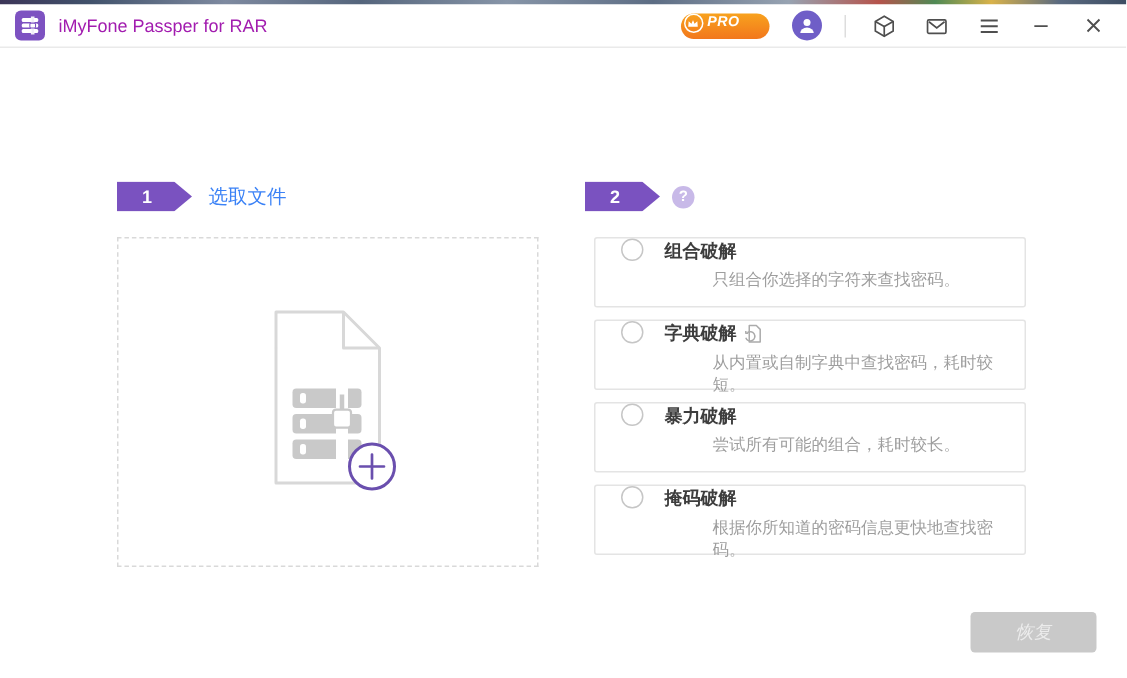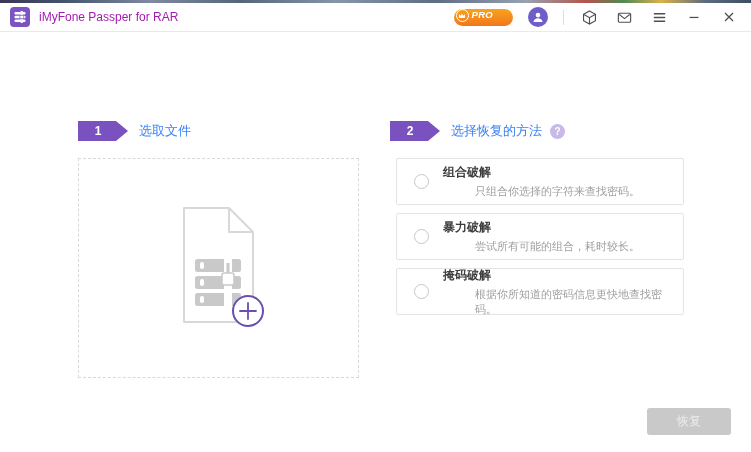--- a/index.html
+++ b/index.html
@@ -43,32 +43,32 @@
     color:#fff; font-size:10px; font-weight:bold; display:flex; align-items:center; justify-content:center; cursor:pointer; }
 
   
   .dropzone { position:absolute; left:78px; top:158px; width:281px; height:220px;
     border:1px dashed #d9d9d9; cursor:pointer; }
   .file-icon-wrap { position:absolute; left:50%; top:44px; transform:translateX(-50%); }
 
   
   .options { position:absolute; left:396px; top:158px; width:288px; }
   .option-card { width:100%; height:47px; border:1px solid #e4e4e4; border-radius:2px; background:#fff;
-    display:flex; align-items:center; margin-bottom:8px; cursor:pointer; }
+    display:flex; margin-bottom:8px; cursor:pointer; }
   .radio { width:15px; height:15px; border-radius:50%; border:1px solid #c6c6c6; background:#fff;
     margin-left:17px; flex:0 0 auto; cursor:pointer; }
   .option-text { margin-left:14px; }
   .option-title-row { display:flex; align-items:center; gap:5px; }
   .option-title { font-size:12px; font-weight:bold; color:#3d3d3d; }
   .option-desc { font-size:11px; color:#9e9e9e; margin-top:3px;margin-left:32px; }
 
   
   .recover-btn { position:absolute; left:647px; top:408px; width:84px; height:27px;
     background:#c9c9c9; border:none; border-radius:3px; color:#ececec; font-size:12px;
-    font-family:inherit; }
+    font-family:inherit;font-style:italic; }
 </style>
 </head>
 <body>
 
 <div class="window">
   <div class="desktop-strip"></div>
 
   <div class="titlebar">
     <div class="app-icon">
       <svg width="14" height="14" viewBox="0 0 14 14">
@@ -154,36 +154,51 @@
         <rect x="58.5" y="60" width="3" height="10" fill="#c9c9c9"></rect>
 
         <circle cx="80" cy="108" r="15" fill="#fff" stroke="#6a4fae" stroke-width="2"></circle>
         <path d="M80 100 V116 M72 108 H88" stroke="#6a4fae" stroke-width="1.8" stroke-linecap="round"></path>
       </svg>
     </div>
   </div>
 
   <div class="step-header step2-header">
     <div class="step-badge">2</div>
-    <div class="step-label">选择恢复的方法</div>
     <div class="help-icon">?</div>
   </div>
 
   <div class="options">
 
     <div class="option-card">
       <div class="radio"></div>
       <div class="option-text">
         <div class="option-title-row">
           <span class="option-title">组合破解</span>
         </div>
         <div class="option-desc">只组合你选择的字符来查找密码。</div>
       </div>
     </div>
 
+    <div class="option-card">
+      <div class="radio"></div>
+      <div class="option-text">
+        <div class="option-title-row">
+          <span class="option-title">字典破解</span>
+          <span style="display:inline-flex;">
+            <svg width="12" height="13" viewBox="0 0 12 13" fill="none" stroke="#ababab" stroke-width="1">
+              <path d="M3.5 1 H8.2 L10.8 3.6 V12 H3.5 Z" stroke-linejoin="round"></path>
+              <path d="M1.2 9.2 a3.1 3.1 0 1 0 1 -3.4"></path>
+              <path d="M1.2 4.6 V6.2 H2.8" stroke-linejoin="round"></path>
+            </svg>
+          </span>
+        </div>
+        <div class="option-desc">从内置或自制字典中查找密码，耗时较短。</div>
+      </div>
+    </div>
 
     <div class="option-card">
       <div class="radio"></div>
       <div class="option-text">
         <div class="option-title-row">
           <span class="option-title">暴力破解</span>
         </div>
         <div class="option-desc">尝试所有可能的组合，耗时较长。</div>
       </div>
     </div>

